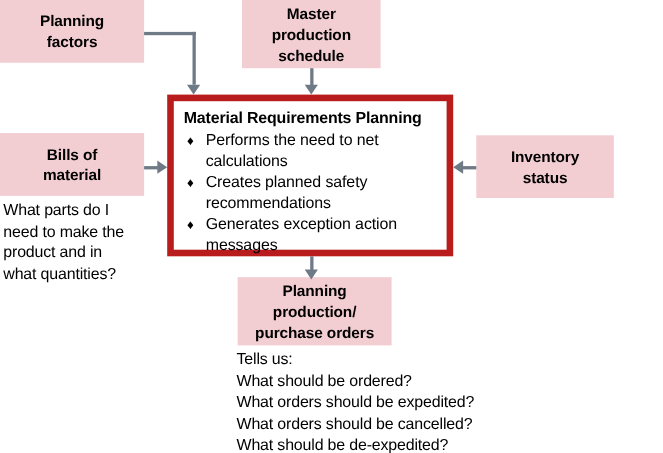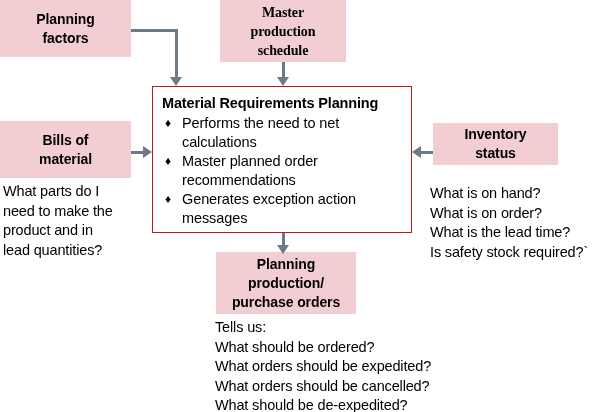--- a/index.html
+++ b/index.html
@@ -37,21 +37,21 @@
   .pbox .ptext { width: 100%; white-space: pre-line; }
 
   
   #mrp-box {
     position: absolute;
     left: 152px;
     top: 86px;
     width: 260px;
     height: 147px;
     box-sizing: border-box;
-    border: 1px solid #b91c1c;
+    border: 6px solid #b91c1c;
     background: #ffffff;
     padding: 7px 9px 0 9px;
   }
   #mrp-title {
     font-weight: bold;
     font-size: 14.5px;
     line-height: 18px;
     color: #000;
     margin-bottom: 2px;
     letter-spacing: -0.15px;
@@ -114,69 +114,65 @@
 </head>
 <body>
 
 <div id="canvas">
 
   <div class="pbox" id="box-planning-factors" style="left:0px; top:0px; width:131px; height:57px;">
     <span class="ptext">Planning
 factors</span>
   </div>
 
-  <div class="pbox" id="box-master-production-schedule" style="left:220px; top:0px; width:126px; height:62px;font-family:Liberation Serif, serif;">
+  <div class="pbox" id="box-master-production-schedule" style="left:220px; top:0px; width:126px; height:62px;">
     <span class="ptext">Master
 production
 schedule</span>
   </div>
 
   <div class="pbox" id="box-bills-of-material" style="left:0px; top:121px; width:131px; height:57px;">
     <span class="ptext">Bills of
 material</span>
   </div>
 
-  <div class="pbox" id="box-inventory-status" style="left:433px; top:123px; width:125px; height:42px;text-align:center;">
+  <div class="pbox" id="box-inventory-status" style="left:433px; top:123px; width:125px; height:57px;text-align:center;">
     <span class="ptext">Inventory
 status</span>
   </div>
 
   <div class="pbox" id="box-planned-orders" style="left:216px; top:252px; width:140px; height:62px;">
     <span class="ptext">Planning
 production/
 purchase orders</span>
   </div>
 
   <div id="mrp-box">
     <div id="mrp-title">Material Requirements Planning</div>
 
     <div class="mrp-item">
       <span class="mrp-bullet">♦</span>
       <span class="mrp-itext">Performs the need to net calculations</span>
     </div>
     <div class="mrp-item">
       <span class="mrp-bullet">♦</span>
-      <span class="mrp-itext">Master planned order recommendations</span>
+      <span class="mrp-itext">Creates planned safety recommendations</span>
     </div>
     <div class="mrp-item">
       <span class="mrp-bullet">♦</span>
       <span class="mrp-itext">Generates exception action messages</span>
     </div>
   </div>
 
 
   <div class="caption" id="cap-bom" style="left:3px; top:182px; width:145px;">What parts do I
 need to make the
 product and in
-lead quantities?</div>
+what quantities?</div>
 
-  <div class="caption" id="cap-inv" style="left:430px; top:184px; width:173px;">What is on hand?
-What is on order?
-What is the lead time?
-Is safety stock required?`</div>
 
   <div class="caption" id="cap-out" style="left:215px; top:318px; width:300px;">Tells us:
 What should be ordered?
 What orders should be expedited?
 What orders should be cancelled?
 What should be de-expedited?</div>
 
   <div class="ln" style="left:131px; top:29px; width:47px; height:3px;"></div>
   <div class="ln" style="left:175px; top:29px; width:3px; height:48px;"></div>
   <div class="arrow arrow-down" style="left:170px; top:77px;"></div>

